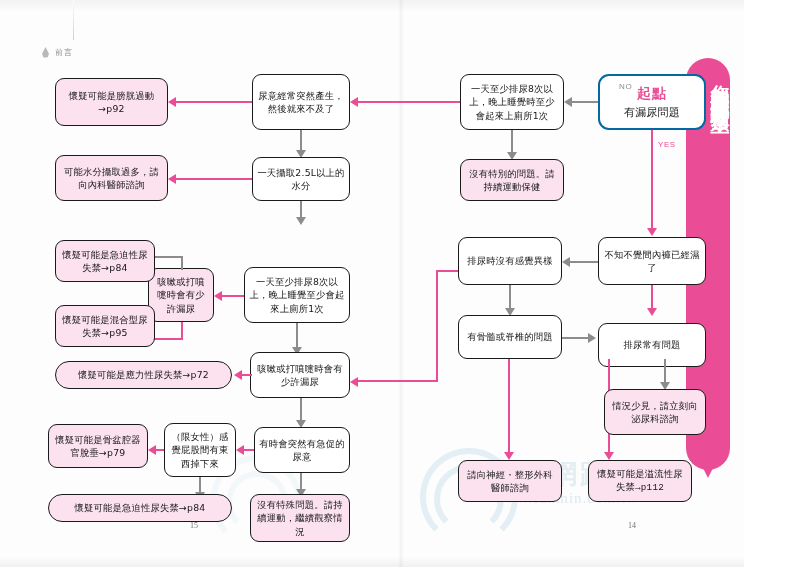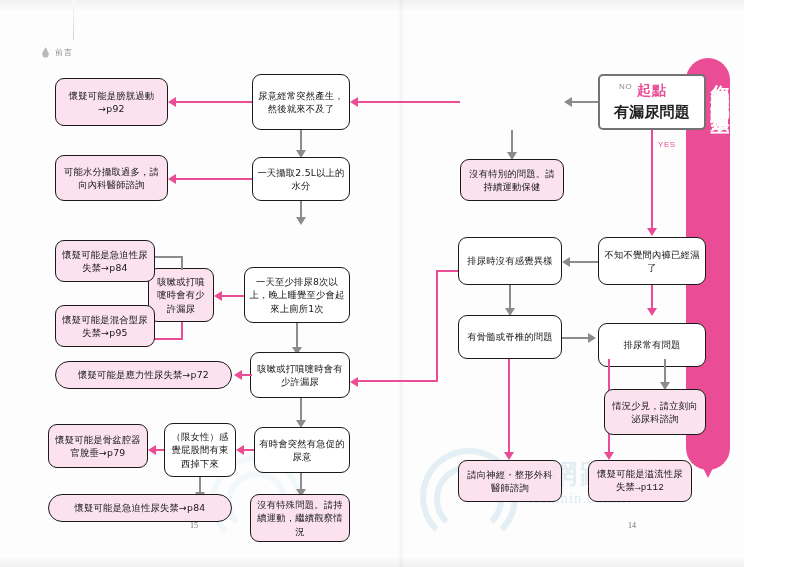--- a/index.html
+++ b/index.html
@@ -101,25 +101,25 @@
     border:1.6px solid #1a1a1a;border-radius:9px;
     background:#ffffff;
     display:flex;align-items:center;justify-content:center;
     text-align:center;
     font-size:9.3px;line-height:1.42;color:#161616;
     padding:2px 4px;
     letter-spacing:.2px;
   }
   .node.pink{background:#fbe2ee;}
   .node.start{
-    border:2px solid #737373;background:#ffffff;
-    flex-direction:column;gap:1px;border-radius:5px;
+    border:2px solid #0369a1;background:#ffffff;
+    flex-direction:column;gap:1px;border-radius:11px;
   }
   .node .start-title{color:#ea4c95;font-size:14px;font-weight:bold;letter-spacing:1px;}
-  .node .start-sub{color:#222;font-size:15px;font-weight:bold;}
+  .node .start-sub{color:#222;font-size:11px;}
   .node.pill{border-radius:16px;}
 
   
   .ln{position:absolute;background:#8c8c8c;}
   .ln.pk{background:#ea4c95;}
   .ar{position:absolute;width:0;height:0;}
   
   .ar.left{border-top:5px solid transparent;border-bottom:5px solid transparent;border-right:8px solid #8c8c8c;}
   .ar.right{border-top:5px solid transparent;border-bottom:5px solid transparent;border-left:8px solid #8c8c8c;}
   .ar.down{border-left:5px solid transparent;border-right:5px solid transparent;border-top:8px solid #8c8c8c;}
@@ -168,20 +168,23 @@
   </div>
 
   <div class="ln" style="left:572px;top:101px;width:26px;height:1.6px;"></div>
   <div class="ar left" style="left:564px;top:96.6px;"></div>
   <div class="lbl no" style="left:572px;top:82px;">NO</div>
 
   <div class="ln pk" style="left:651px;top:130px;width:2.2px;height:100px;"></div>
   <div class="ar pk down" style="left:647px;top:228px;"></div>
   <div class="lbl yes" style="left:658px;top:140px;">YES</div>
 
+  <div class="node" style="left:460px;top:74px;width:104px;height:56px;">
+    <span>一天至少排尿8次以上，晚上睡覺時至少會起來上廁所1次</span>
+  </div>
 
   <div class="ln" style="left:511px;top:130px;width:1.6px;height:24px;"></div>
   <div class="ar down" style="left:507px;top:152px;"></div>
 
   <div class="node pink" style="left:460px;top:159px;width:104px;height:42px;">
     <span>沒有特別的問題。請持續運動保健</span>
   </div>
 
   <div class="ln pk" style="left:358px;top:101px;width:102px;height:2.2px;"></div>
   <div class="ar pk left" style="left:350px;top:96.6px;"></div>

